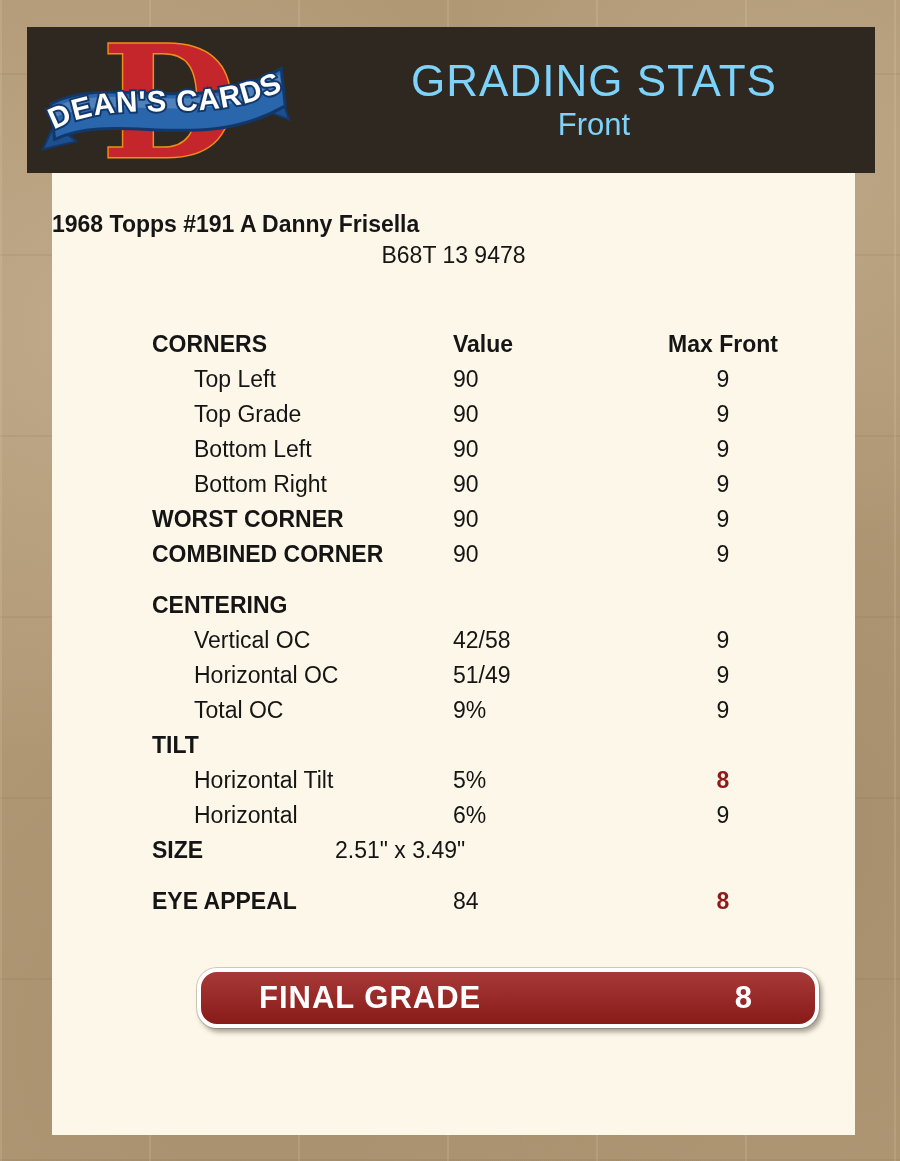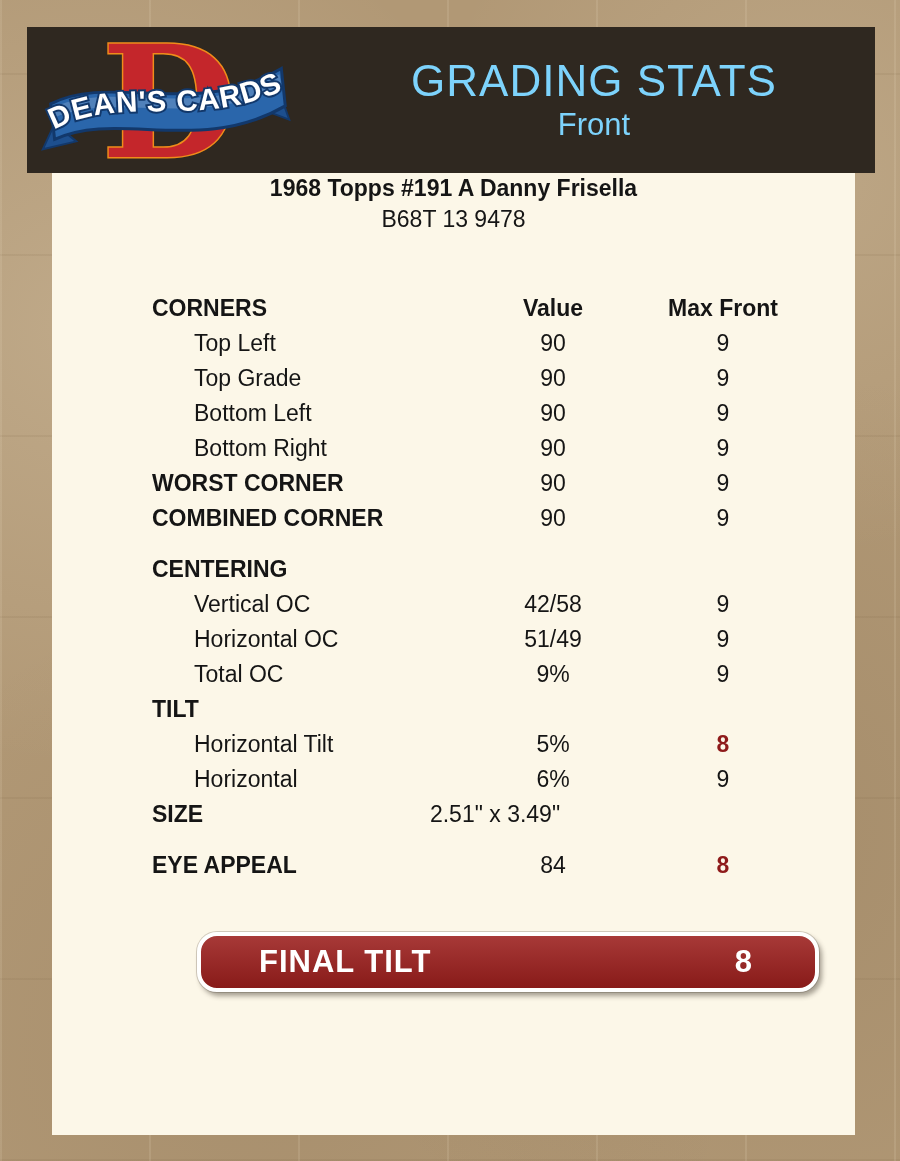--- a/index.html
+++ b/index.html
@@ -28,31 +28,31 @@
   .logo-wrap{width:272px;padding-left:14px;flex:0 0 auto;}
   .title-wrap{flex:1;text-align:center;color:#7dd3fc;}
   .title-main{font-size:44px;line-height:50px;letter-spacing:1px;}
   .title-sub{font-size:31px;line-height:38px;}
 
   
   .panel{
     position:absolute;left:52px;top:173px;width:803px;height:962px;
     background:#fcf7e8;color:#151515;
   }
-  .card-title{text-align:center;font-size:23px;font-weight:bold;line-height:30px;}
+  .card-title{margin-top:36px;font-size:23px;font-weight:bold;line-height:30px;}
   .card-serial{text-align:center;font-size:23px;line-height:32px;}
 
   
   .gtable{margin-top:56px;position:relative;}
   .row{position:relative;height:35px;line-height:35px;font-size:23px;}
   .row.gap{margin-top:16px;}
   .lbl{position:absolute;left:100px;white-space:nowrap;}
   .lbl.indent{left:142px;}
   .section{font-weight:bold;}
-  .val{position:absolute;left:401px;width:200px;text-align:center;}
+  .val{position:absolute;left:401px;width:200px;text-align:left;}
   .val.bold{font-weight:bold;}
   .val.size-val{left:283px;width:320px;}
   .max{position:absolute;left:591px;width:160px;text-align:center;}
   .max.bold{font-weight:bold;}
   .max.red{color:#8e1a1a;font-weight:bold;}
 
   
   .final-grade{
     margin:49px 0 0 145px;width:494px;height:52px;
     background:#9b1e1c;
@@ -191,18 +191,18 @@
 
       <div class="row gap">
         <span class="lbl section">EYE APPEAL</span>
         <span class="val">84</span>
         <span class="max red">8</span>
       </div>
 
     </div>
 
     <div class="final-grade">
-      <span>FINAL TILT</span>
+      <span>FINAL GRADE</span>
       <span>8</span>
     </div>
 
   </div>
 </div>
 
 </body></html>

